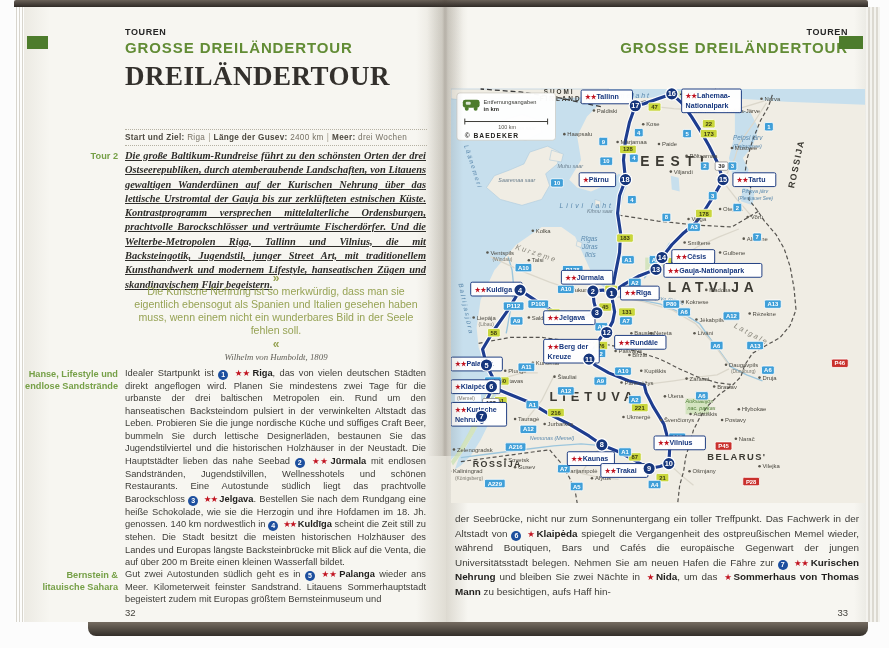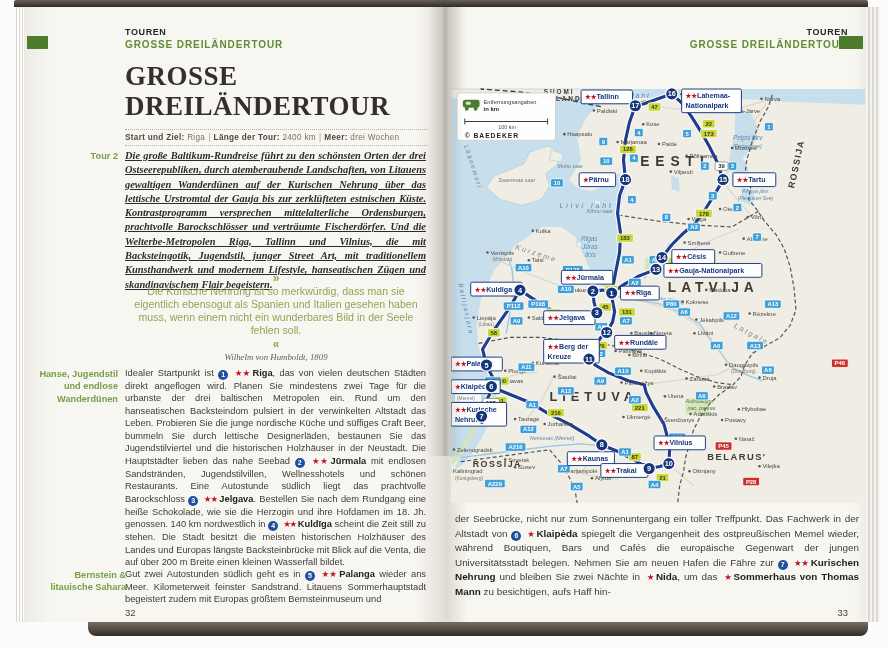--- a/index.html
+++ b/index.html
@@ -20,21 +20,21 @@
   .page-right{position:relative;width:420px;height:615px;
      background:linear-gradient(90deg,#dcd9d0 0,#f7f6f1 22px,#f7f6f1 calc(100% - 12px),#ecebe5 100%);}
   .gutter{position:absolute;left:50%;top:0;width:36px;height:100%;transform:translateX(-50%);
           background:linear-gradient(90deg,rgba(0,0,0,0),rgba(70,60,50,.14) 42%,rgba(70,60,50,.28) 50%,rgba(70,60,50,.14) 58%,rgba(0,0,0,0));pointer-events:none;z-index:5;}
   .tab{position:absolute;height:13px;background:var(--accent_green,#4d7c2c);z-index:3;}
   .tab-l{left:3px;top:29px;width:21px;}
   .tab-r{right:3px;top:29px;width:24px;}
 
   .pl-header{position:absolute;left:101px;top:20px;}
   .eyebrow{font-size:9px;font-weight:bold;color:#262626;letter-spacing:.6px;}
-  .eyebrow-sub{font-size:10px;font-weight:bold;color:var(--text_green,#628c35);letter-spacing:.9px;margin-top:2px;}
+  .eyebrow-sub{font-size:15px;font-weight:bold;color:var(--text_green,#628c35);letter-spacing:.9px;margin-top:2px;}
   .pr-header{position:absolute;right:18px;top:20px;text-align:right;}
   .title{position:absolute;left:101px;top:54px;width:310px;
          font-family:"Liberation Serif",serif;font-size:27px;line-height:30px;
          font-weight:700;color:#33302c;letter-spacing:.5px;}
   .meta{position:absolute;left:101px;top:122px;width:302px;
         font-size:8.2px;color:#767164;letter-spacing:.3px;
         border-top:1px dotted #b5b1a3;border-bottom:1px dotted #b5b1a3;padding:3px 0;white-space:nowrap;}
   .meta b{color:#4c483f;}
   .meta .sep{color:#a09a8c;padding:0 3px;}
   .margin-label{position:absolute;width:94px;left:0;text-align:right;
@@ -68,41 +68,40 @@
 
   <div class="pages">
 
     <div class="page-left">
       <div class="tab tab-l"></div>
       <div class="pl-header">
         <div class="eyebrow">TOUREN</div>
         <div class="eyebrow-sub">GROSSE DREILÄNDERTOUR</div>
       </div>
       <div class="title">
-        <div>GROSSE</div>
         <div>DREILÄNDERTOUR</div>
       </div>
       <div class="meta">
-        <b>Start und Ziel:</b> <span>Riga</span><span class="sep">|</span><b>Länge der Tour:</b> <span>2400 km</span><span class="sep">|</span><b>Meer:</b> <span>drei Wochen</span>
+        <b>Start und Ziel:</b> <span>Riga</span><span class="sep">|</span><b>Länge der Gusev:</b> <span>2400 km</span><span class="sep">|</span><b>Meer:</b> <span>drei Wochen</span>
       </div>
 
       <div class="margin-label" style="top:143px;">Tour 2</div>
       <div class="textcol intro" style="top:142px;">Die große Baltikum-Rundreise führt zu den schönsten Orten der drei Ostseerepubliken, durch atemberaubende Landschaften, von Litauens gewaltigen Wanderdünen auf der Kurischen Nehrung über das lettische Urstromtal der Gauja bis zur zerklüfteten estnischen Küste. Kontrastprogramm versprechen mittelalterliche Ordensburgen, prachtvolle Barockschlösser und verträumte Fischerdörfer. Und die Welterbe-Metropolen Riga, Tallinn und Vilnius, die mit Backsteingotik, Jugendstil, junger Street Art, mit traditionellem Kunsthandwerk und modernem Lifestyle, hanseatischen Zügen und skandinavischem Flair begeistern.</div>
 
       <div class="quote">
         <div class="qmark">»</div>
         <div class="qtext">Die Kurische Nehrung ist so merkwürdig, dass man sie eigentlich ebensogut als Spanien und Italien gesehen haben muss, wenn einem nicht ein wunderbares Bild in der Seele fehlen soll.</div>
         <div class="qmark">«</div>
         <div class="attr">Wilhelm von Humboldt, 1809</div>
       </div>
 
-      <div class="margin-label" style="top:361px;">Hanse, Jugendstil und endlose Wanderdünen</div>
+      <div class="margin-label" style="top:361px;">Hanse, Lifestyle und endlose Sandstrände</div>
       <div class="textcol bodytext" style="top:360px;">Idealer Startpunkt ist <span class="circ">1</span> <span class="stars">★★</span><b>Riga</b>, das von vielen deutschen Städten direkt angeflogen wird. Planen Sie mindestens zwei Tage für die urbanste der drei baltischen Metropolen ein. Rund um den hanseatischen Backsteindom pulsiert in der verwinkelten Altstadt das Leben. Probieren Sie die junge nordische Küche und süffiges Craft Beer, bummeln Sie durch lettische Designerläden, bestaunen Sie das Jugendstilviertel und die historischen Holzhäuser in der Neustadt. Die Hauptstädter lieben das nahe Seebad <span class="circ">2</span> <span class="stars">★★</span><b>Jūrmala</b> mit endlosen Sandstränden, Jugendstilvillen, Wellnesshotels und schönen Restaurants. Eine Autostunde südlich liegt das prachtvolle Barockschloss <span class="circ">3</span> <span class="stars">★★</span><b>Jelgava</b>. Bestellen Sie nach dem Rundgang eine heiße Schokolade, wie sie die Herzogin und ihre Hofdamen im 18. Jh. genossen. 140 km nordwestlich in <span class="circ">4</span> <span class="stars">★★</span><b>Kuldīga</b> scheint die Zeit still zu stehen. Die Stadt besitzt die meisten historischen Holzhäuser des Landes und Europas längste Backsteinbrücke mit Blick auf die Venta, die auf über 200 m Breite einen kleinen Wasserfall bildet.</div>
 
-      <div class="margin-label" style="top:562px;margin-left:8px;">Bernstein &amp; litauische Sahara</div>
+      <div class="margin-label" style="top:562px;">Bernstein &amp; litauische Sahara</div>
       <div class="textcol bodytext" style="top:561px;">Gut zwei Autostunden südlich geht es in <span class="circ">5</span> <span class="stars">★★</span><b>Palanga</b> wieder ans Meer. Kilometerweit feinster Sandstrand. Litauens Sommerhauptstadt begeistert zudem mit Europas größtem Bernsteinmuseum und</div>
 
       <div class="pagenum" style="left:101px;top:600px;">32</div>
     </div>
 
     <div class="page-right">
       <div class="tab tab-r"></div>
       <div class="pr-header">
         <div class="eyebrow">TOUREN</div>
         <div class="eyebrow-sub">GROSSE DREILÄNDERTOUR</div>

